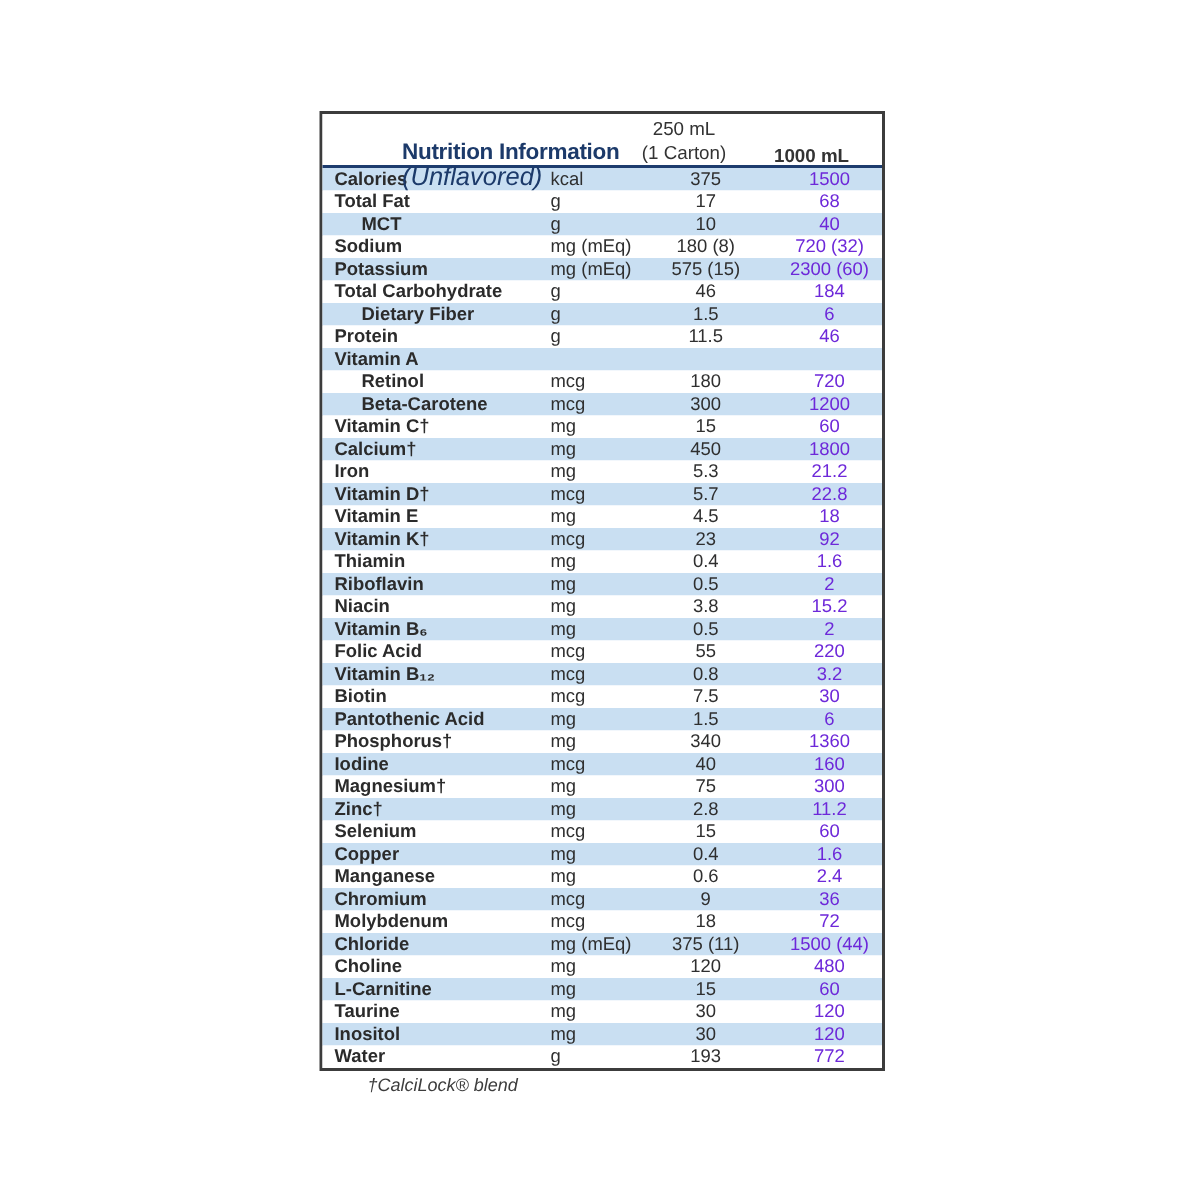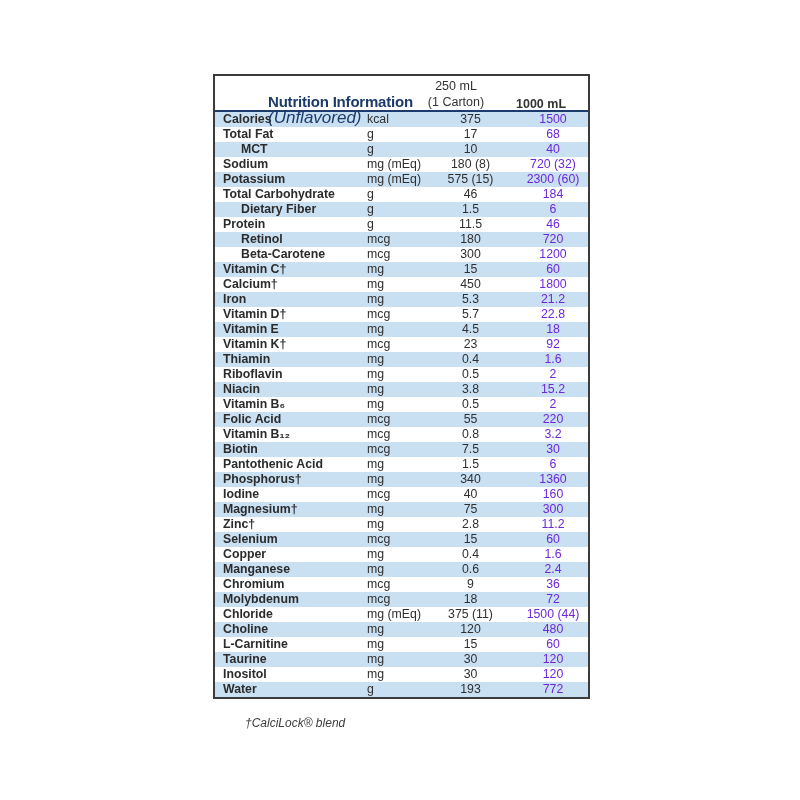--- a/index.html
+++ b/index.html
@@ -106,20 +106,26 @@
           <span class="c-unit">g</span>
           <span class="c-v250">1.5</span>
           <span class="c-v1000">6</span>
         </div>
         <div class="row">
           <span class="c-name">Protein</span>
           <span class="c-unit">g</span>
           <span class="c-v250">11.5</span>
           <span class="c-v1000">46</span>
         </div>
+        <div class="row">
+          <span class="c-name">Vitamin A</span>
+          <span class="c-unit"></span>
+          <span class="c-v250"></span>
+          <span class="c-v1000"></span>
+        </div>
         <div class="row indent">
           <span class="c-name">Retinol</span>
           <span class="c-unit">mcg</span>
           <span class="c-v250">180</span>
           <span class="c-v1000">720</span>
         </div>
         <div class="row indent">
           <span class="c-name">Beta-Carotene</span>
           <span class="c-unit">mcg</span>
           <span class="c-v250">300</span>

